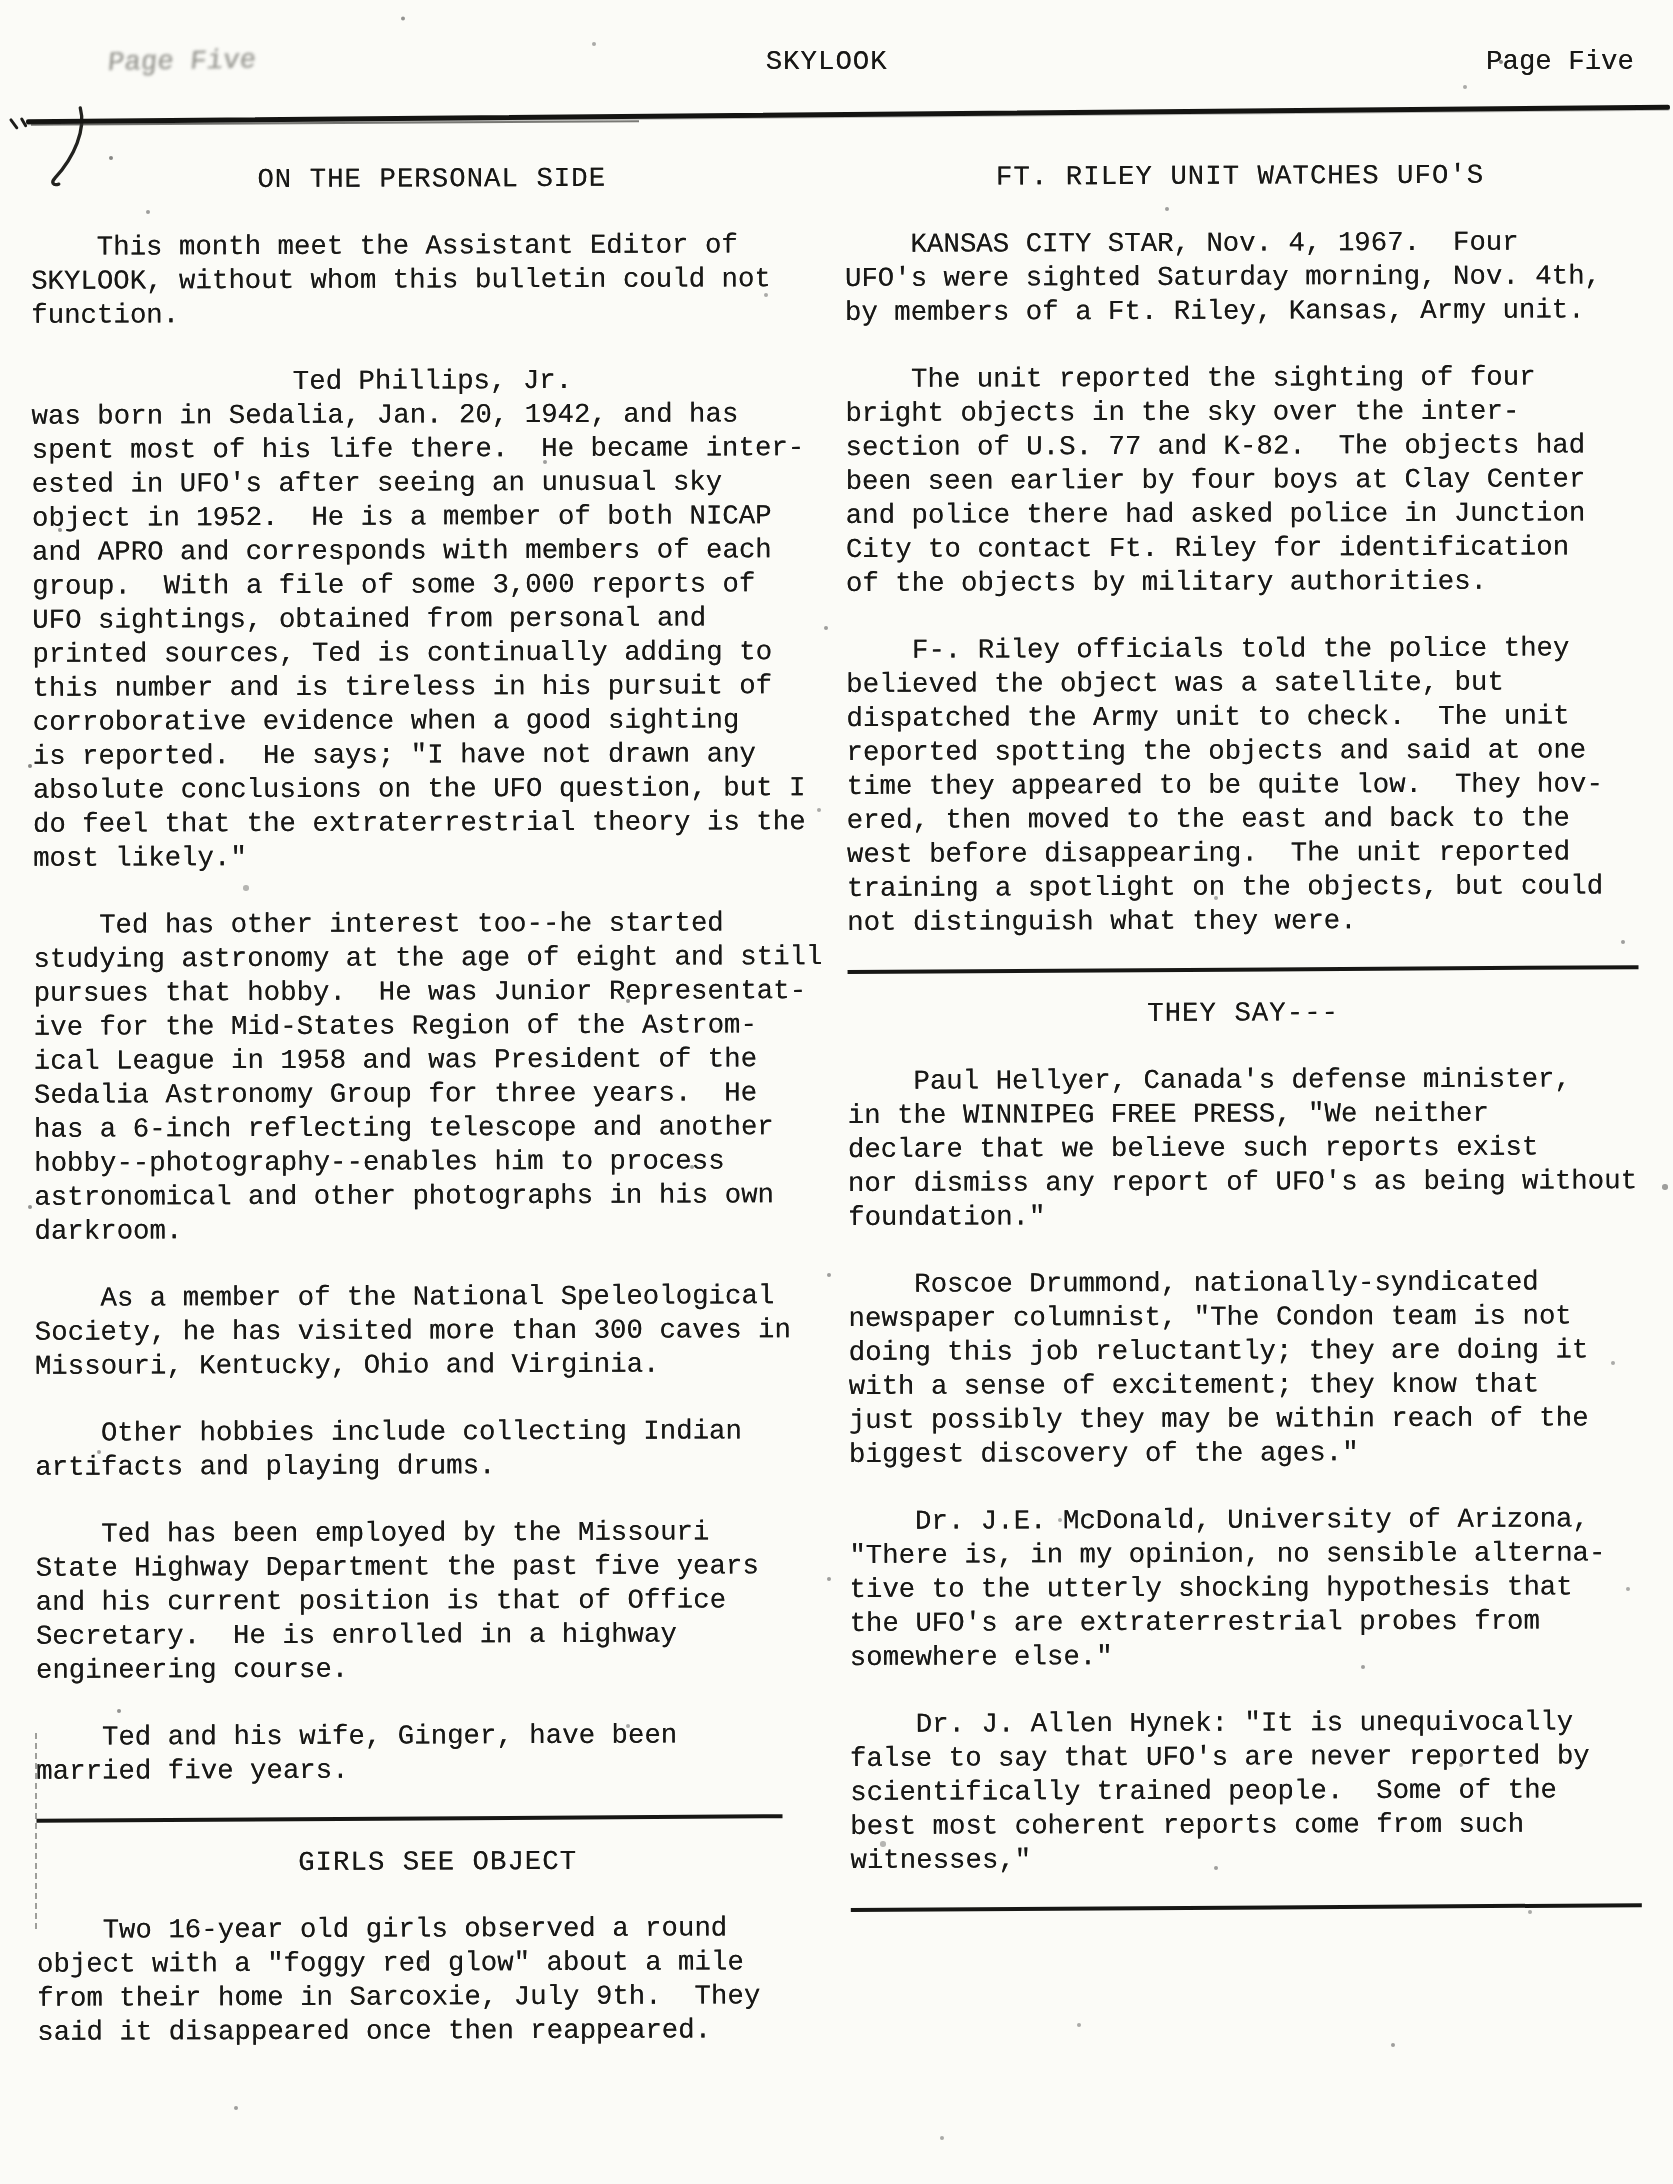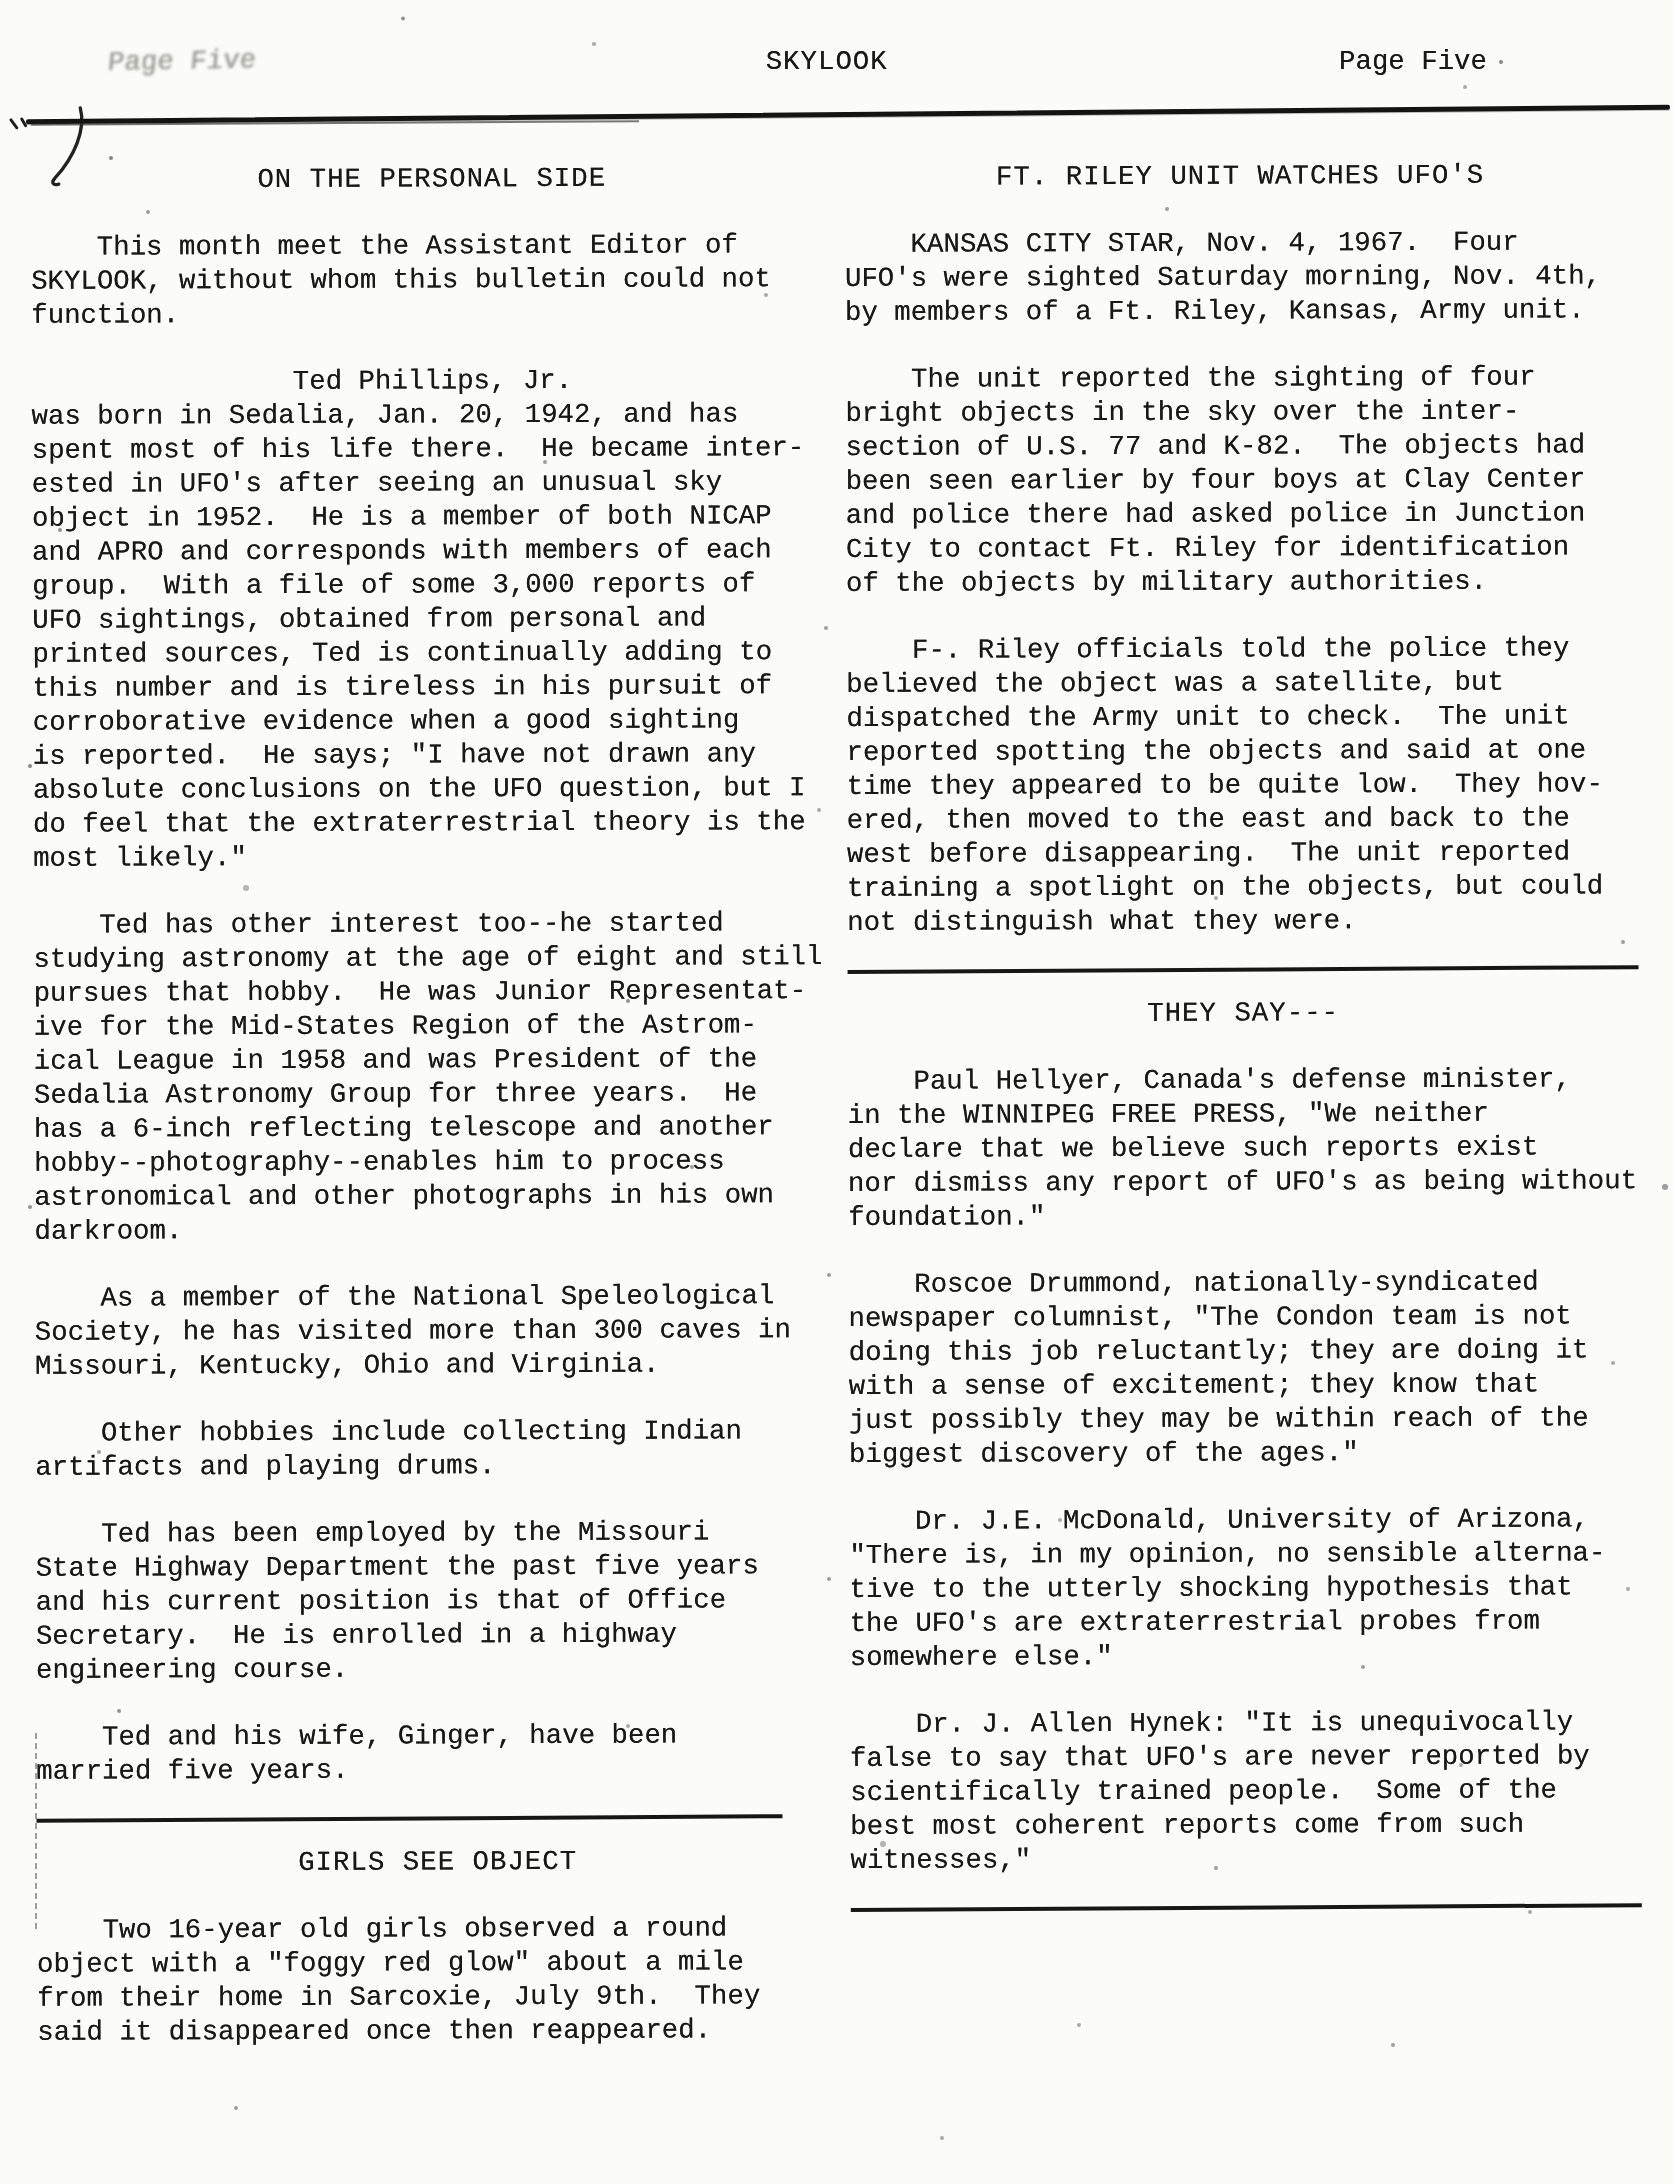--- a/index.html
+++ b/index.html
@@ -16,21 +16,21 @@
   }
   
   .page-header{
     display:grid;grid-template-columns:1fr auto 1fr;
     align-items:baseline;
     padding:45px 39px 0 39px;
     text-align:center;
   }
   .ph-left{justify-self:start;margin-left:69px;color:#777770;filter:blur(1.4px);opacity:.75;transform:skewX(-6deg) rotate(-1deg);}
   .ph-center{justify-self:center;letter-spacing:1px;transform:translateX(-9.8px);}
-  .ph-right{justify-self:end;margin-right:147px;}
+  .ph-right{justify-self:end;}
   .header-rule{
     position:absolute;left:25.5px;right:3.9px;top:112px;height:4.9px;
     background:#141412;border-radius:2px;
     transform:rotate(-0.5deg);
     box-shadow:0 1px 0 rgba(20,20,18,.25);
   }
   .header-rule-echo{
     position:absolute;left:31px;top:122px;width:608px;height:2px;
     background:#33332f;opacity:.65;transform:rotate(-0.35deg);
   }

